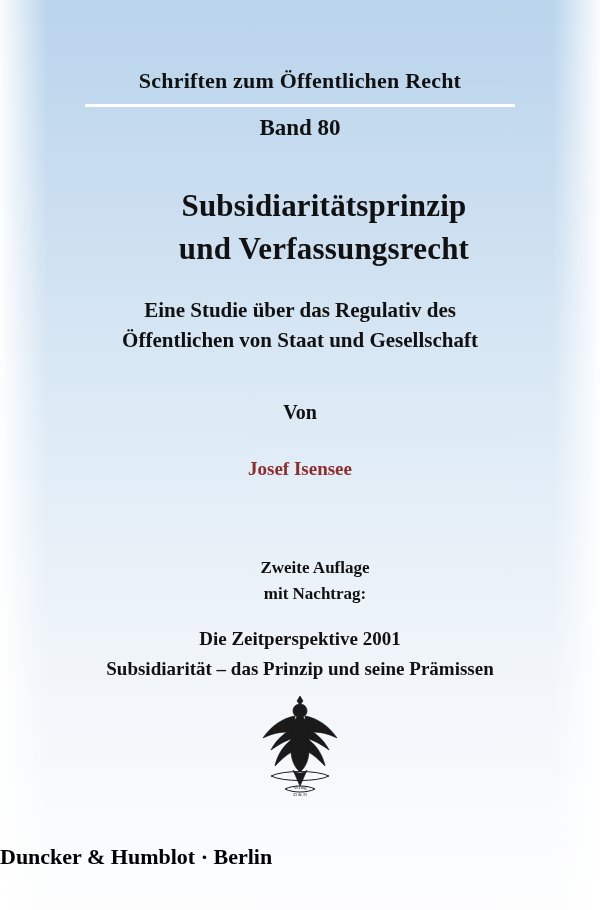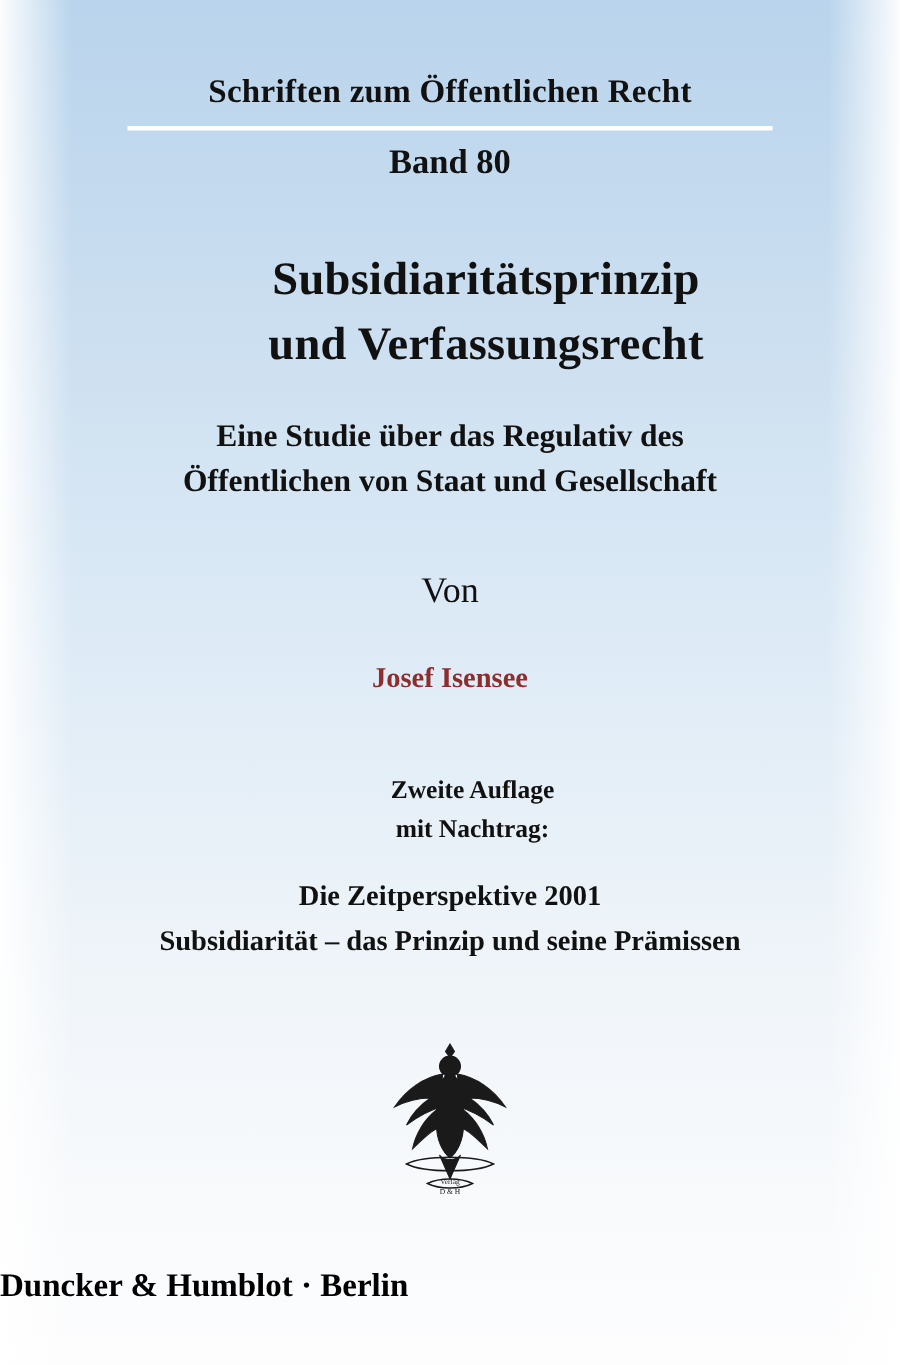--- a/index.html
+++ b/index.html
@@ -56,21 +56,21 @@
     position: absolute;
     left: 0;
     top: 0;
     width: 600px;
     height: 910px;
     text-align: center;
     color: #111111;
   }
 
   .series-title {
-    margin-top: 48px;
+    margin-top: 68px;
     font-size: 22px;
     font-weight: bold;
     letter-spacing: 0.2px;
   }
   .rule {
     width: 430px;
     height: 3px;
     background: #ffffff;
     margin: 10px auto 8px auto;
   }
@@ -91,33 +91,33 @@
 
   .subtitle {
     margin-top: 24px;
     font-size: 21px;
     font-weight: bold;
     line-height: 1.45;
   }
 
   .by-word {
     margin-top: 46px;
-    font-size: 24px;
-    font-weight: normal;
+    font-size: 20px;
+    font-weight: bold;
     text-align: center;
   }
   .author {
     margin-top: 34px;
     font-size: 19px;
     font-weight: bold;
     color: #8d2d2d;
   }
 
   .edition {
-    margin-top: 50px;
+    margin-top: 75px;
     font-size: 17px;
     font-weight: bold;
     line-height: 1.5;
     padding-left: 30px;
   }
   .supplement {
     margin-top: 18px;
     font-size: 19px;
     font-weight: bold;
     line-height: 1.55;

